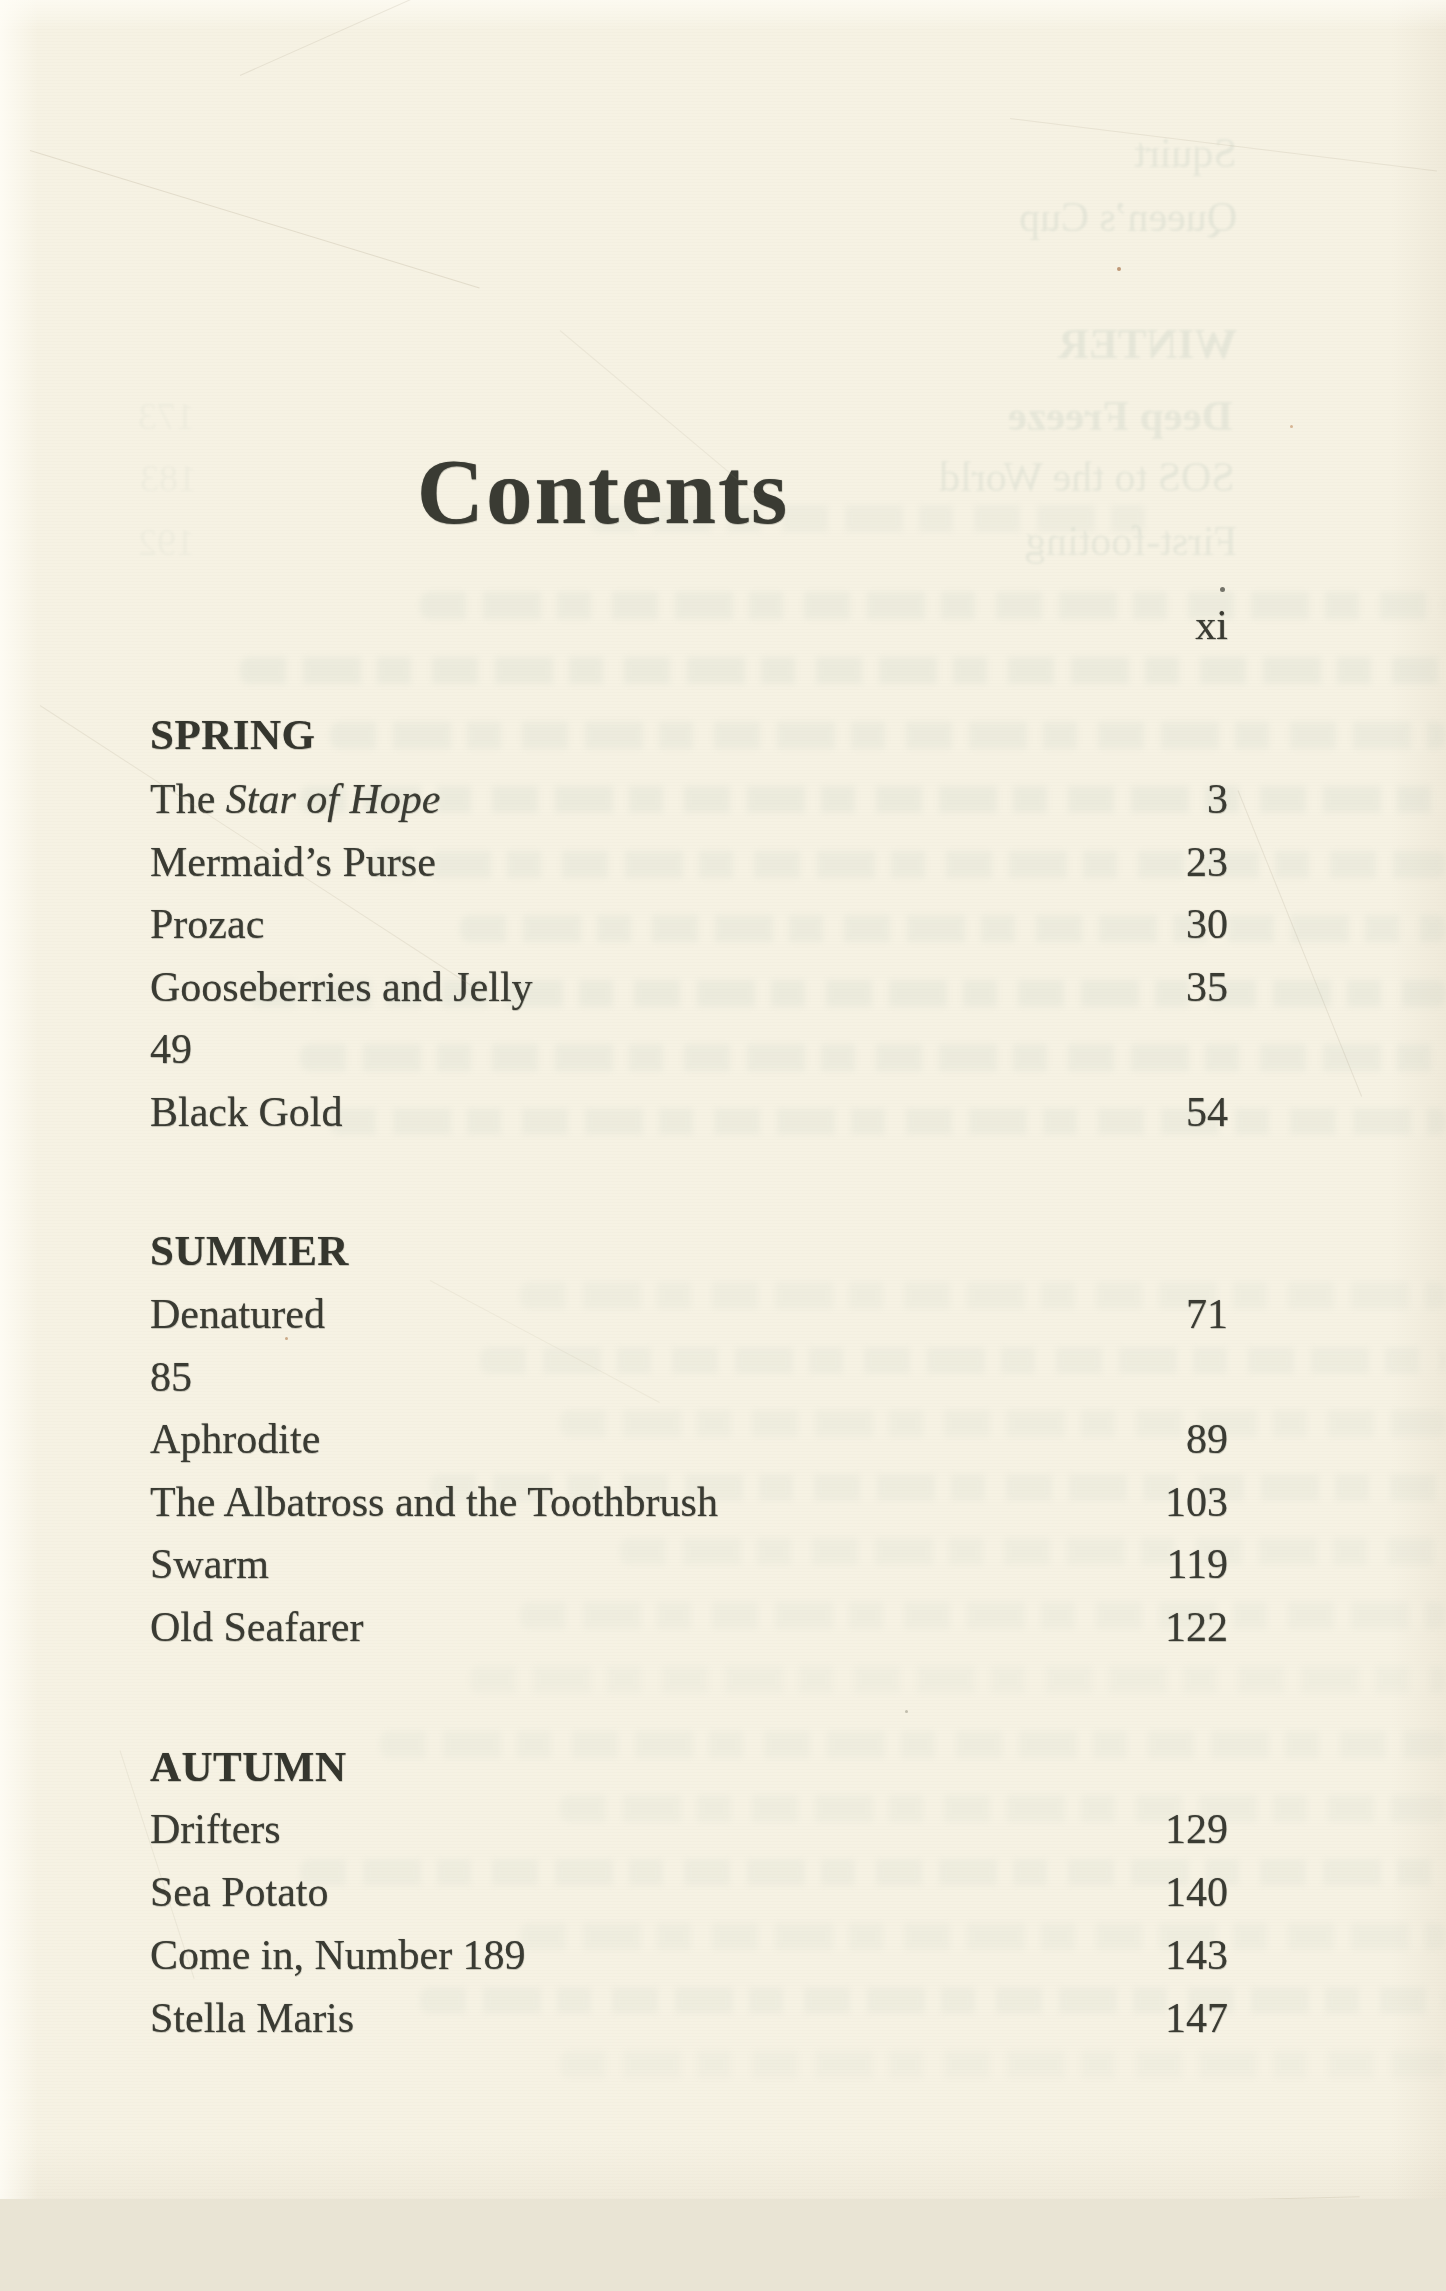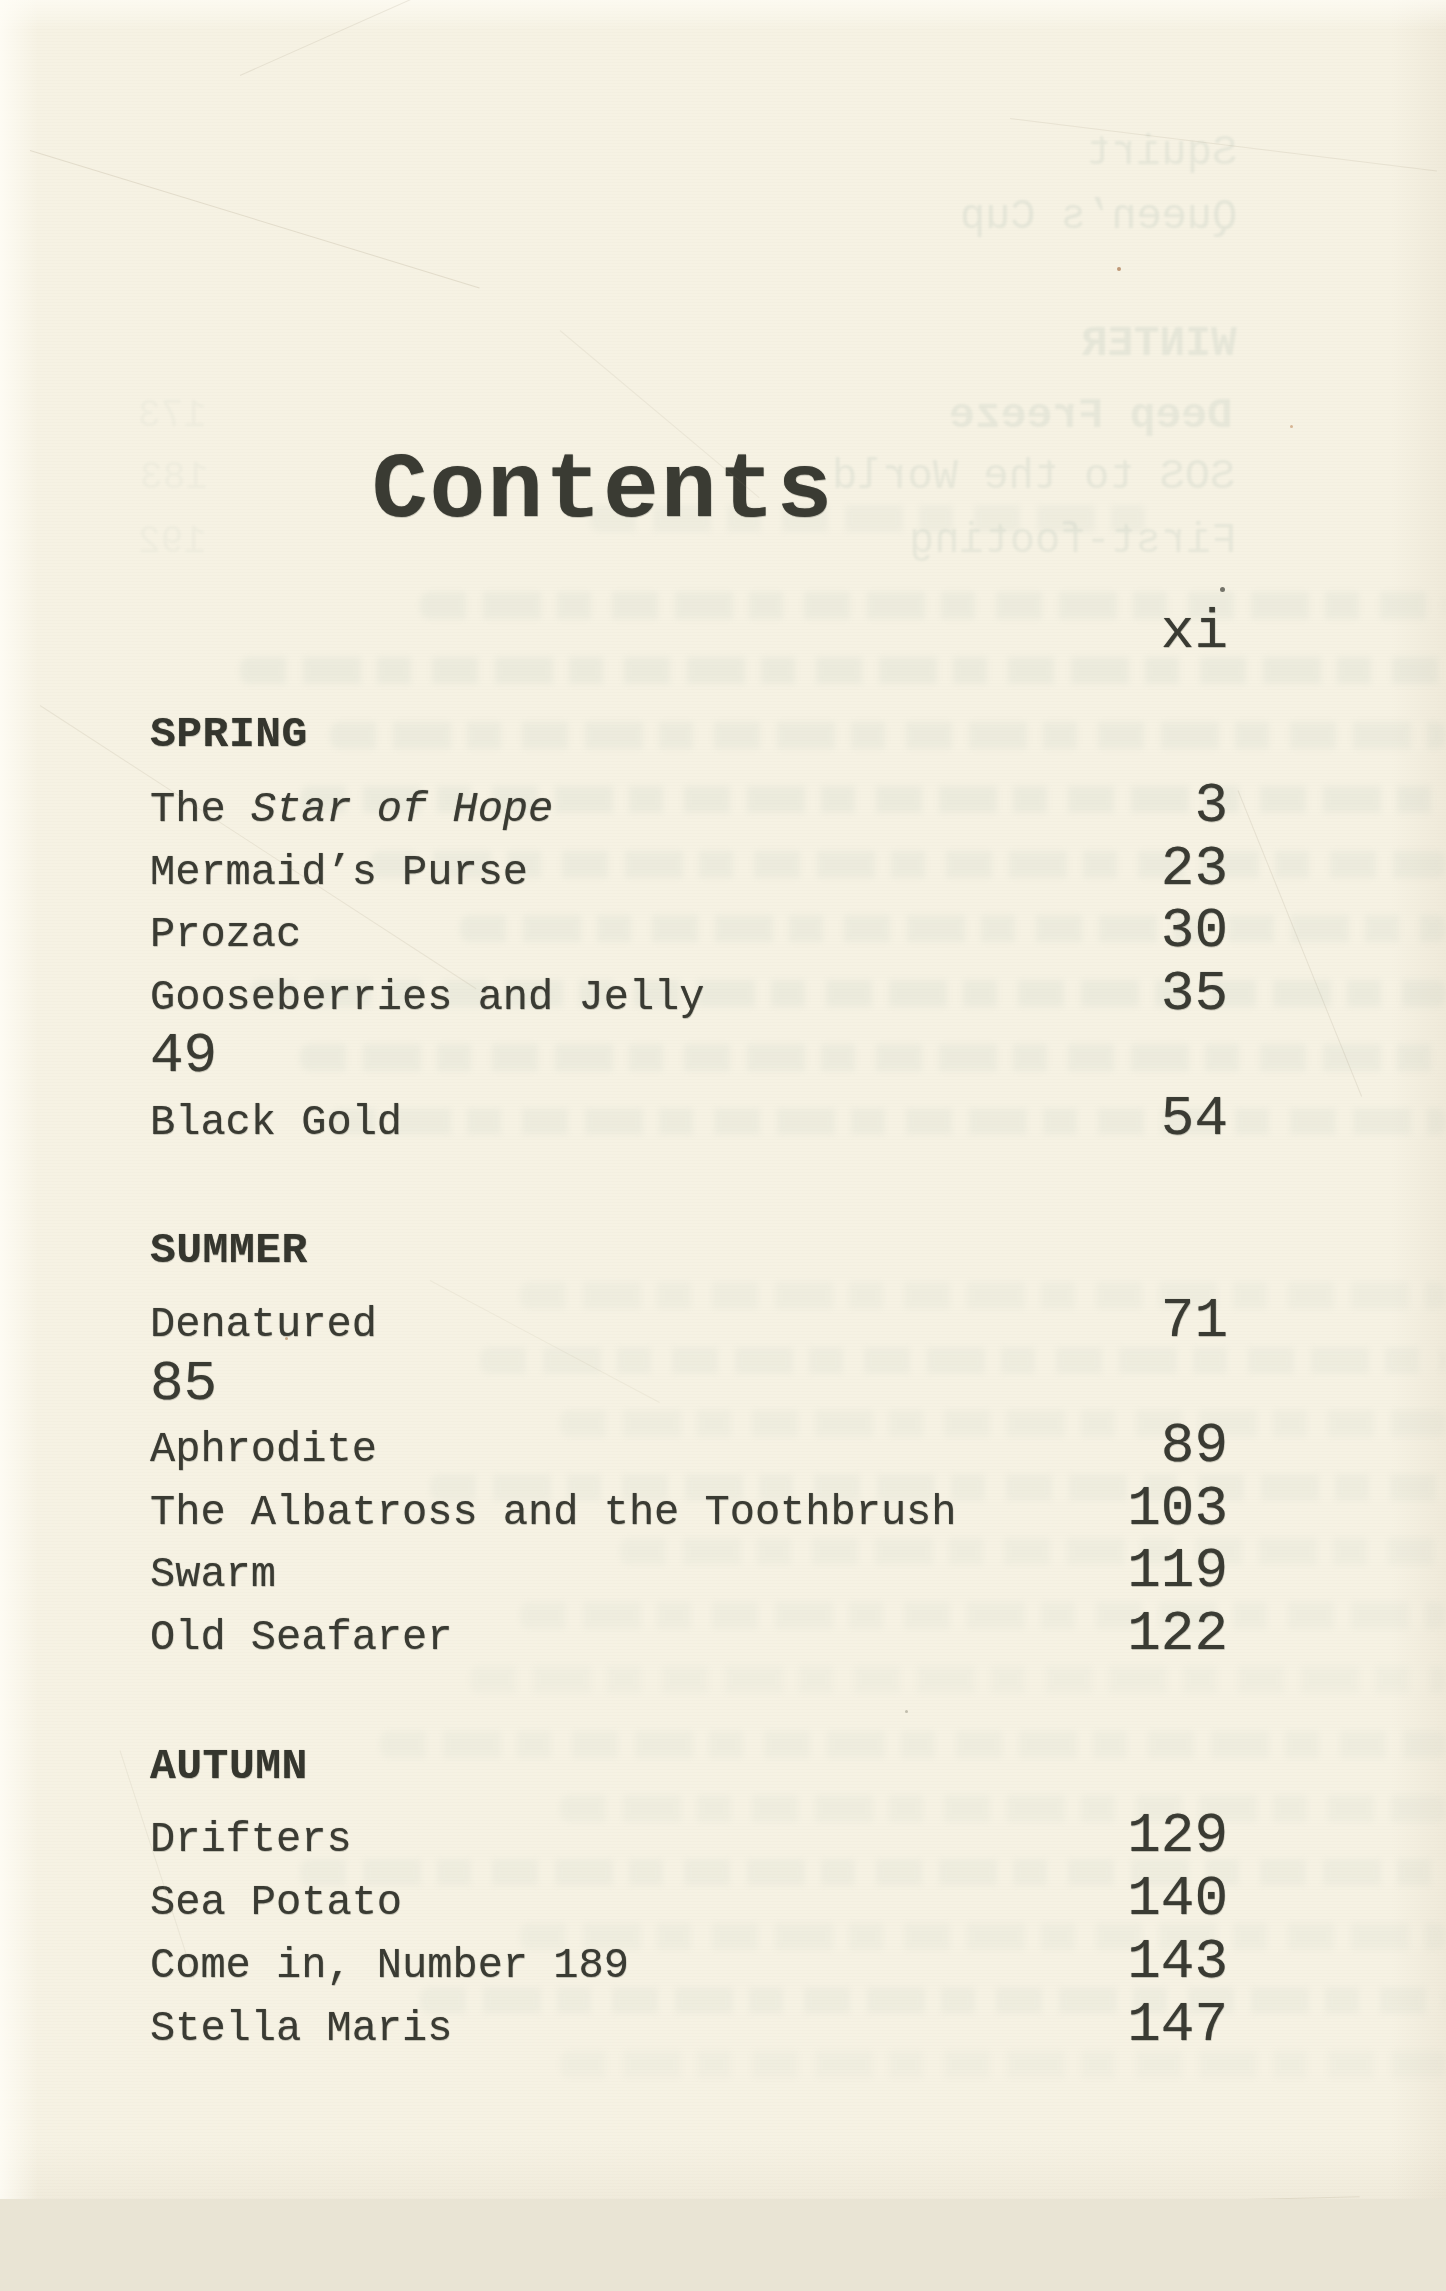--- a/index.html
+++ b/index.html
@@ -1,21 +1,21 @@
 <!DOCTYPE html>
 <html><head>
 <meta charset="utf-8">
 <style>
   html,body{margin:0;padding:0;background:#e9e4d4;}
   .scan{
     position:relative;
     width:1446px;height:2199px;
     margin:0 auto;
     overflow:hidden;
-    font-family:Liberation Mono, monospace;
+    font-family:Liberation Serif, serif;
     background:
       linear-gradient(90deg, rgba(255,253,246,.85) 0px, rgba(255,253,246,0) 38px),
       linear-gradient(180deg, rgba(255,253,246,.7) 0px, rgba(255,253,246,0) 30px),
       linear-gradient(270deg, rgba(190,175,150,.12) 0px, rgba(190,175,150,0) 55px),
       linear-gradient(0deg, rgba(190,175,150,.10) 0px, rgba(190,175,150,0) 60px),
       radial-gradient(130% 120% at 50% 45%, rgba(0,0,0,0) 60%, rgba(150,140,115,.10) 100%),
       repeating-linear-gradient(0deg, rgba(120,110,90,.020) 0 1px, rgba(0,0,0,0) 1px 3px),
       repeating-linear-gradient(90deg, rgba(255,255,255,.035) 0 2px, rgba(0,0,0,0) 2px 5px),
       #f6f2e3;
   }
@@ -25,21 +25,21 @@
     position:absolute;left:150px;width:906px;top:383px;
     font-size:93px;line-height:1;text-align:center;letter-spacing:2px;
   }
   .toc-row{
     position:absolute;left:150px;width:1078px;
     display:flex;justify-content:space-between;align-items:baseline;
     font-size:42px;line-height:1;white-space:nowrap;
   }
   .toc-row .entry-title i{font-style:italic;}
   .section-heading{font-weight:bold;font-size:43px;letter-spacing:.5px;color:#35362e;}
-  .pageno{font-size:56px;}
+  .pageno{font-size:42px;}
   .folio{
     position:absolute;left:150px;width:1126px;top:2143px;
     text-align:center;font-size:40px;line-height:1;
   }
   
   .bleed-title{
     position:absolute;
     font-size:42px;line-height:1;color:#8fa89f;
     transform:scaleX(-1);
     filter:blur(1px);

